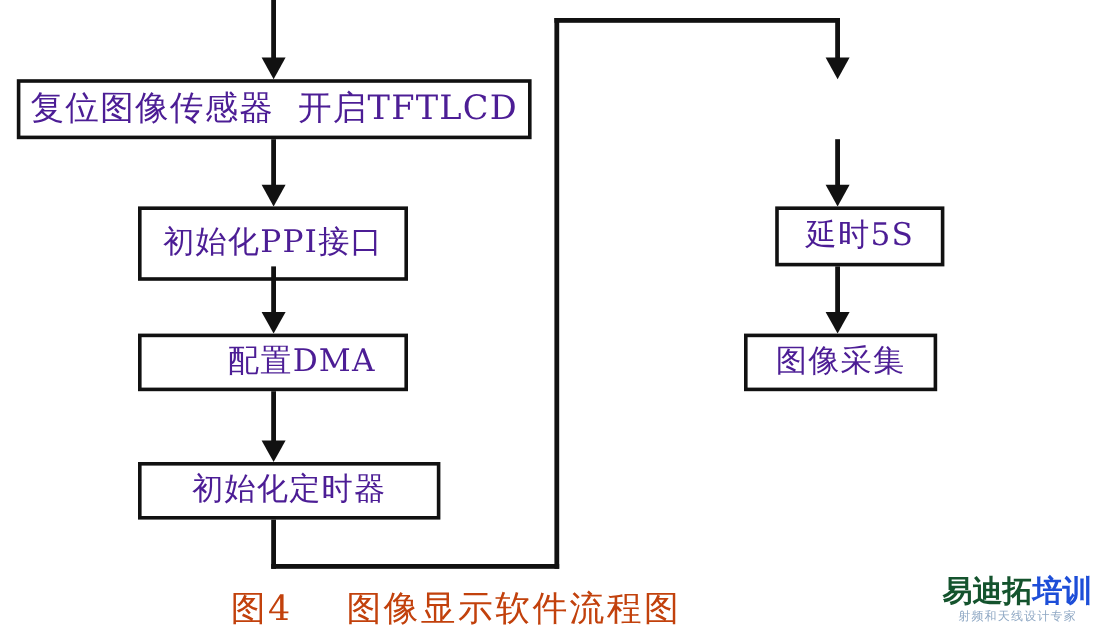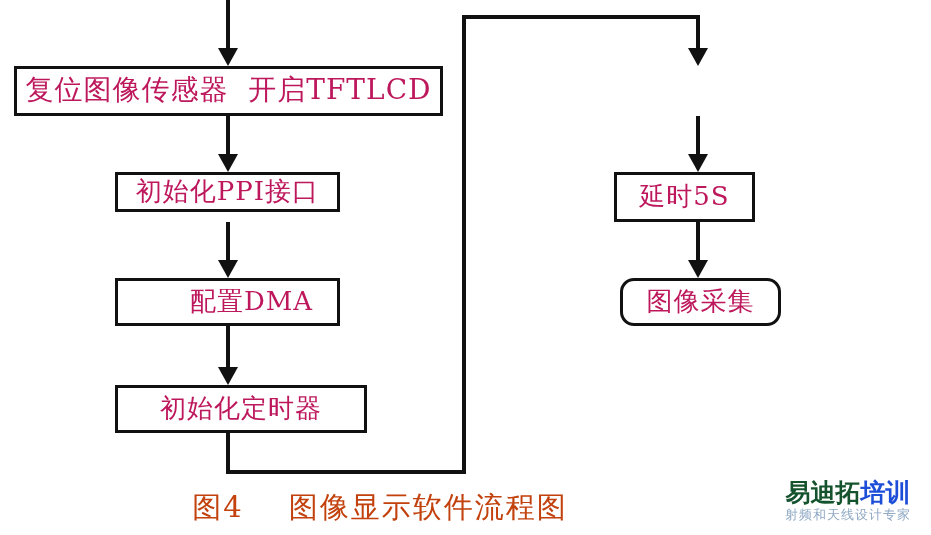--- a/index.html
+++ b/index.html
@@ -20,39 +20,39 @@
 
   
   .box {
     position: absolute;
     box-sizing: border-box;
     border: 3px solid #111111;
     background: #ffffff;
     display: flex;
     align-items: center;
     justify-content: center;
-    color: #be185d;
+    color: #4c1d95;
     font-family: "DejaVu Serif", "Liberation Serif", serif;
     letter-spacing: 1px;
     white-space: pre;
     line-height: 1;
   }
   .box .txt {
     display: block;
     transform: translateY(-1px);
   }
 
   #box-reset      { left: 14px;  top: 66px;  width: 429px; height: 50px; font-size: 28px; }
-  #box-init-ppi   { left: 115px; top: 172px; width: 225px; height: 40px; font-size: 26px; }
+  #box-init-ppi   { left: 115px; top: 172px; width: 225px; height: 62px; font-size: 26px; }
   #box-cfg-dma    { left: 115px; top: 278px; width: 225px; height: 48px; font-size: 26px; padding-left: 48px; }
   #box-init-timer { left: 115px; top: 385px; width: 252px; height: 48px; font-size: 26px; }
 
   #box-enable     { left: 485px; top: 66px;  width: 430px; height: 50px; font-size: 28px; }
-  #box-delay      { left: 614px; top: 172px; width: 141px; height: 50px; font-size: 26px; }
-  #box-capture    { left: 620px; top: 278px; width: 161px; height: 48px; font-size: 26px; border-radius: 14px; }
+  #box-delay      { left: 646px; top: 172px; width: 141px; height: 50px; font-size: 26px; }
+  #box-capture    { left: 620px; top: 278px; width: 161px; height: 48px; font-size: 26px; }
 
   
   .vline {
     position: absolute;
     width: 4px;
     background: #111111;
   }
   .hline {
     position: absolute;
     height: 4px;
@@ -96,21 +96,21 @@
     font-size: 25px;
     font-weight: bold;
     line-height: 27px;
     letter-spacing: 0px;
     white-space: pre;
   }
   #wm-main .wm-a { color: #14532d; }
   #wm-main .wm-b { color: #1d4ed8; }
   #wm-sub {
     font-family: "DejaVu Sans", "Liberation Sans", sans-serif;
-    font-size: 13px;
+    font-size: 10px;
     line-height: 17px;
     color: #8fa8c4;
     letter-spacing: 1px;
     white-space: pre;
   }
 </style>
 </head>
 <body>
 
 <div id="page">

